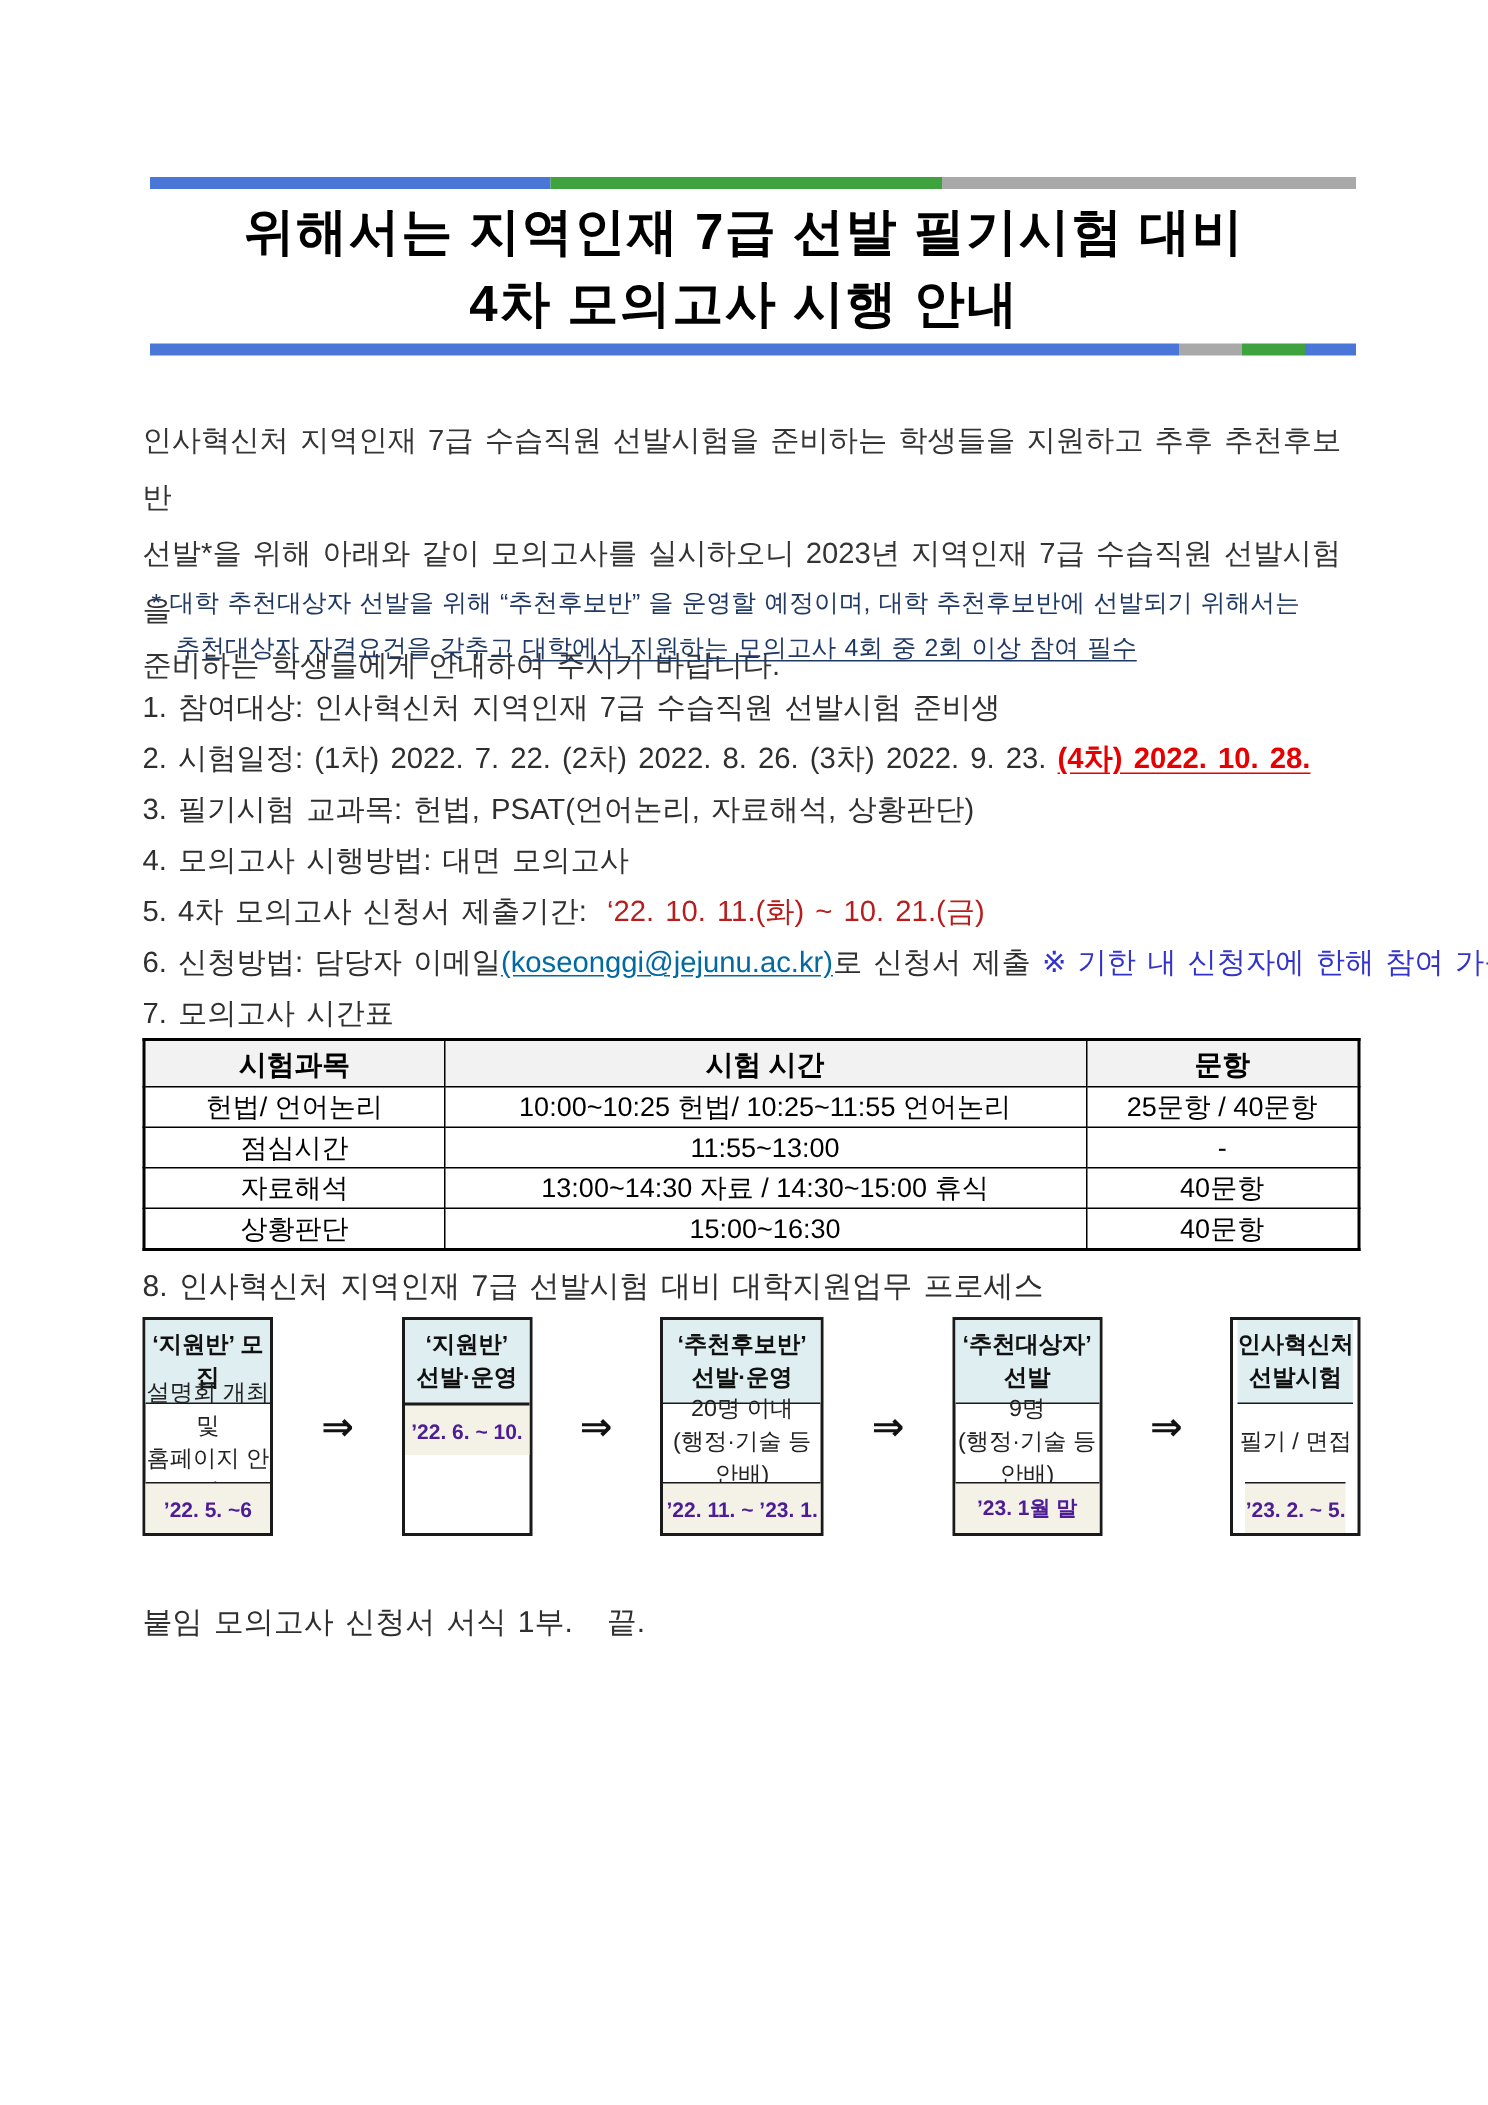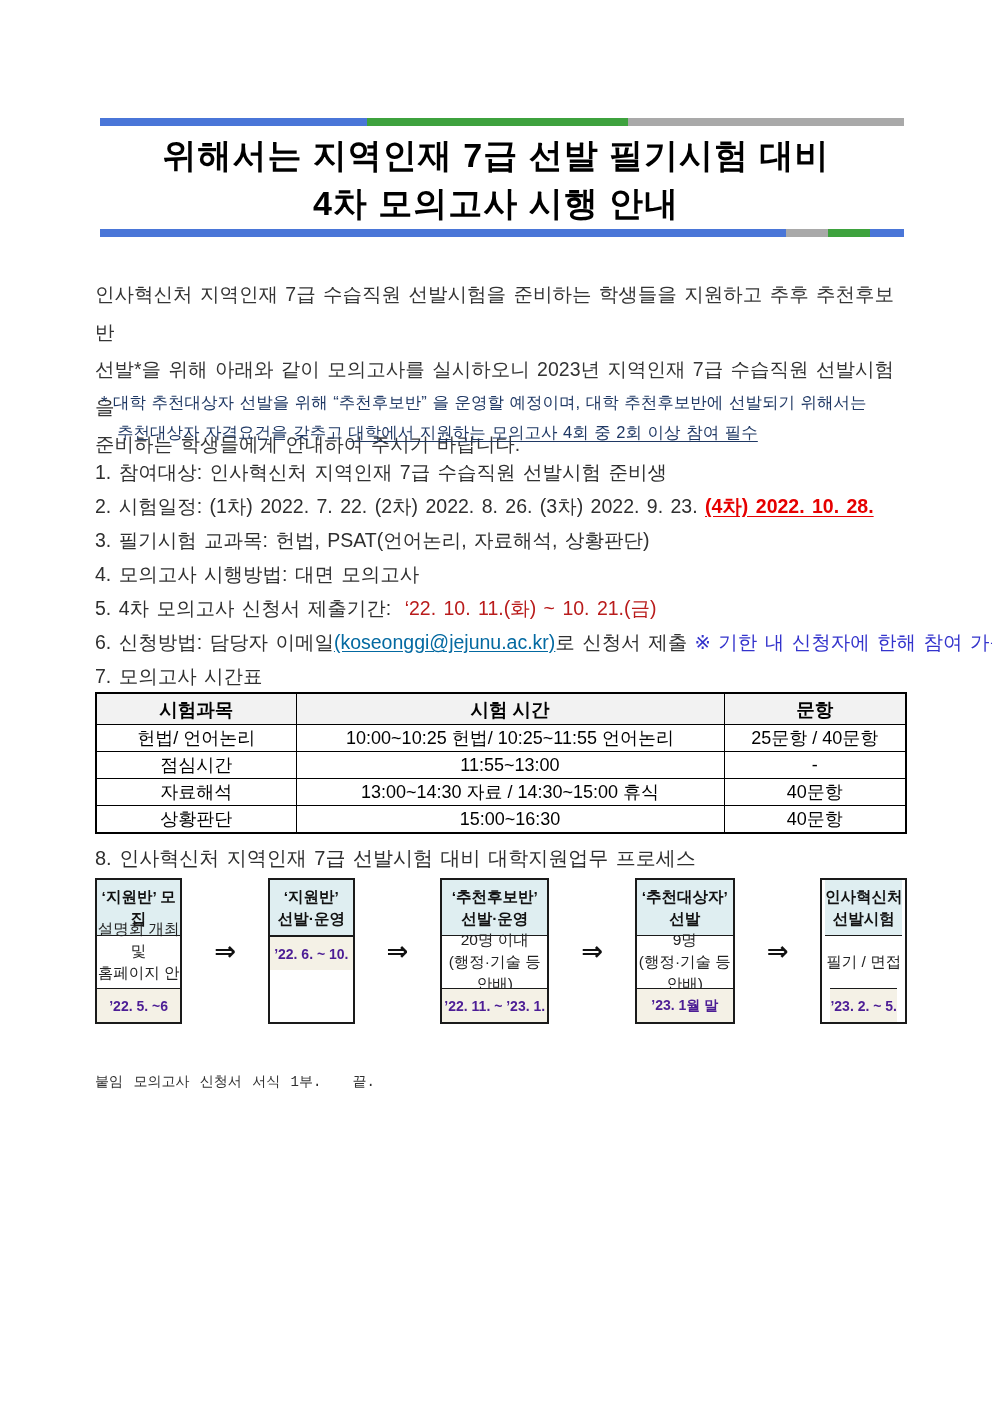--- a/index.html
+++ b/index.html
@@ -89,22 +89,22 @@
     display:flex; align-items:center; justify-content:center;
     font-weight:700; font-size:14px; color:#4c1d95;
   }
   .arrow {
     flex:1; display:flex; align-items:center; justify-content:center;
     font-size:26px; font-weight:700; color:#111;
   }
   
   .closing {
     position:absolute; left:95px; top:1065px; margin:0;
-    font-size:14px; line-height:34px; color:#2f2f2f;
-    white-space:pre-wrap; word-spacing:2px;font-family:Liberation Mono, monospace;
+    font-size:20px; line-height:34px; color:#2f2f2f;
+    white-space:pre-wrap; word-spacing:2px;
   }
 </style>
 </head>
 <body>
 
 <div class="page">
 
   <div class="bar bar-top">
     <span class="seg seg-blue" style="width:33.2%"></span>
     <span class="seg seg-green" style="width:32.5%"></span>

